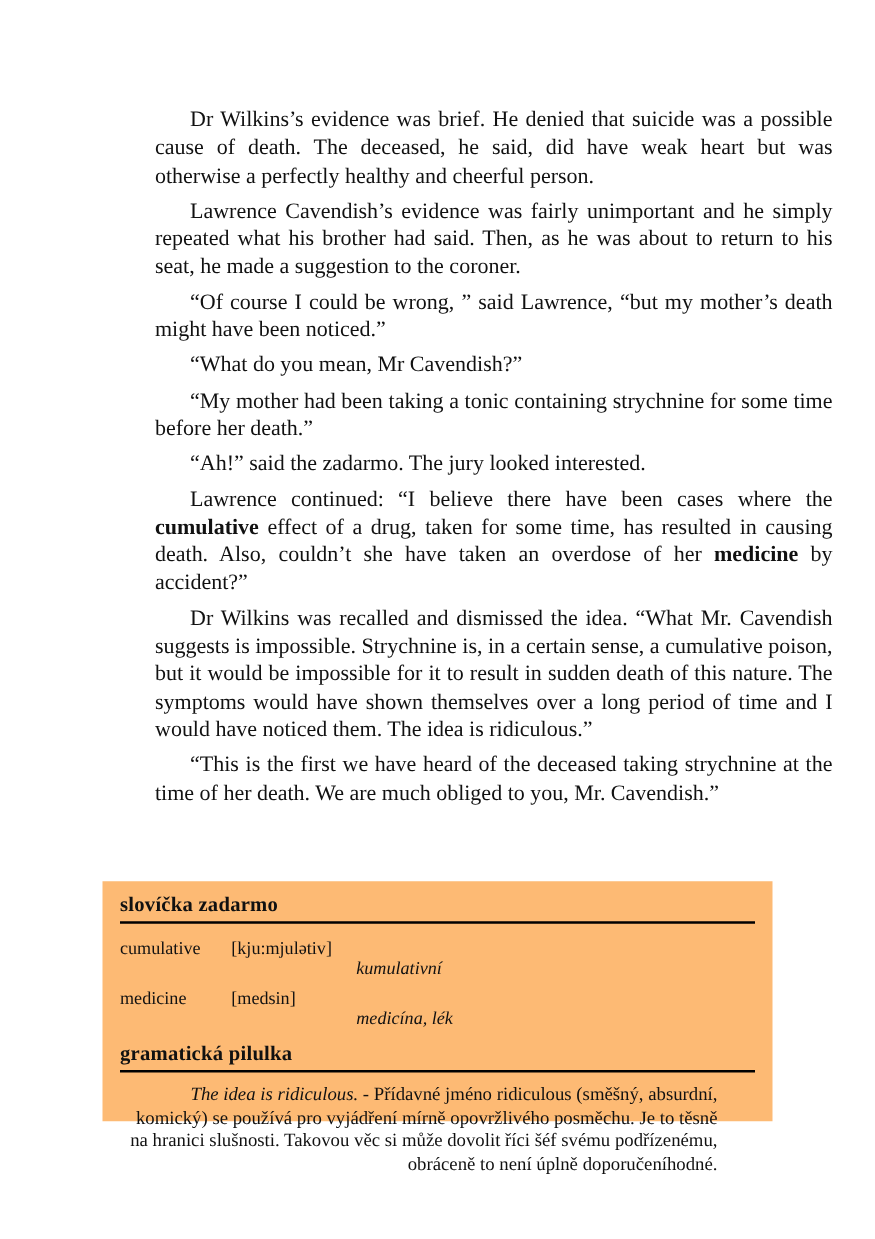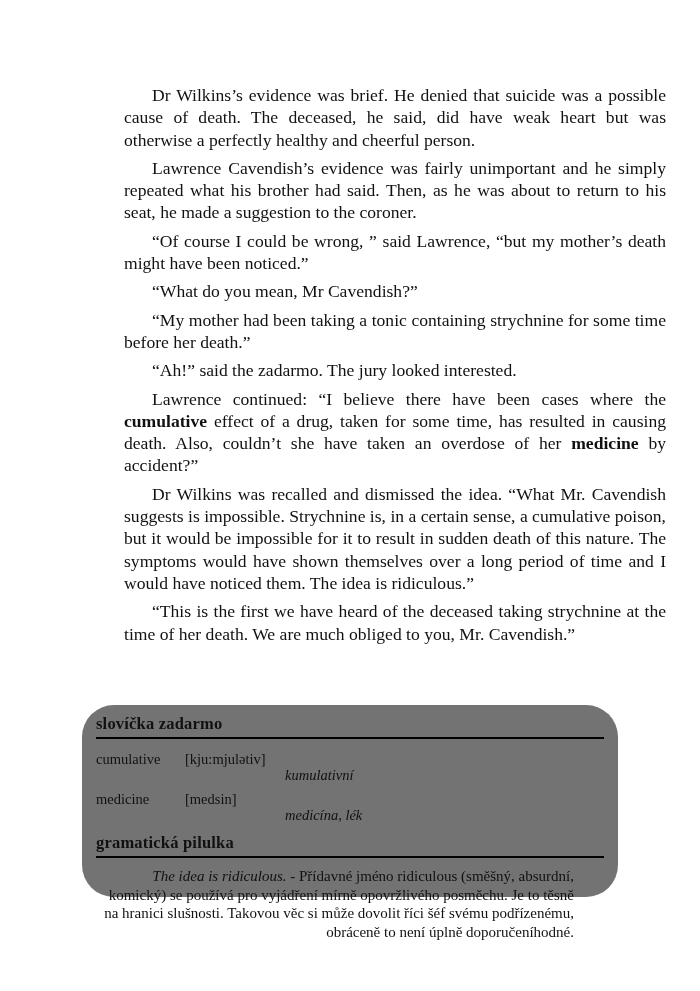--- a/index.html
+++ b/index.html
@@ -95,21 +95,21 @@
       <p><span>Lawrence Cavendish’s evidence was fairly unimportant and he simply repeated what his brother had said. Then, as he was about to return to his seat, he made a suggestion to the coroner.</span></p>
       <p><span>“Of course I could be wrong, ” said Lawrence, “but my mother’s death might have been noticed.”</span></p>
       <p><span>“What do you mean, Mr Cavendish?”</span></p>
       <p><span>“My mother had been taking a tonic containing strychnine for some time before her death.”</span></p>
       <p><span>“Ah!” said the zadarmo. The jury looked interested.</span></p>
       <p><span>Lawrence continued: “I believe there have been cases where the </span><span style="font-weight: bold;">cumulative</span><span> effect of a drug, taken for some time, has resulted in causing death. Also, couldn’t she have taken an overdose of her </span><span style="font-weight: bold;">medicine</span><span> by accident?”</span></p>
       <p><span>Dr Wilkins was recalled and dismissed the idea. “What Mr. Cavendish suggests is impossible. Strychnine is, in a certain sense, a cumulative poison, but it would be impossible for it to result in sudden death of this nature. The symptoms would have shown themselves over a long period of time and I would have noticed them. The idea is ridiculous.”</span></p>
       <p><span>“This is the first we have heard of the deceased taking strychnine at the time of her death. We are much obliged to you, Mr. Cavendish.”</span></p>
     </div>
 
-  <div class="infobox" style="background: #737373; border-radius: 32px;">
+  <div class="infobox" style="background: #fdba74;">
     <h3 class="section-title">slovíčka zadarmo</h3>
     <div class="rule" style="border-top-color: rgb(0, 0, 0);"></div>
 
     <div class="vocab">
         <div class="vocab-row">
           <span>cumulative</span>
           <span>[kju:mjulətiv]</span>
           <span class="translation">kumulativní</span>
         </div>
         <div class="vocab-row">

